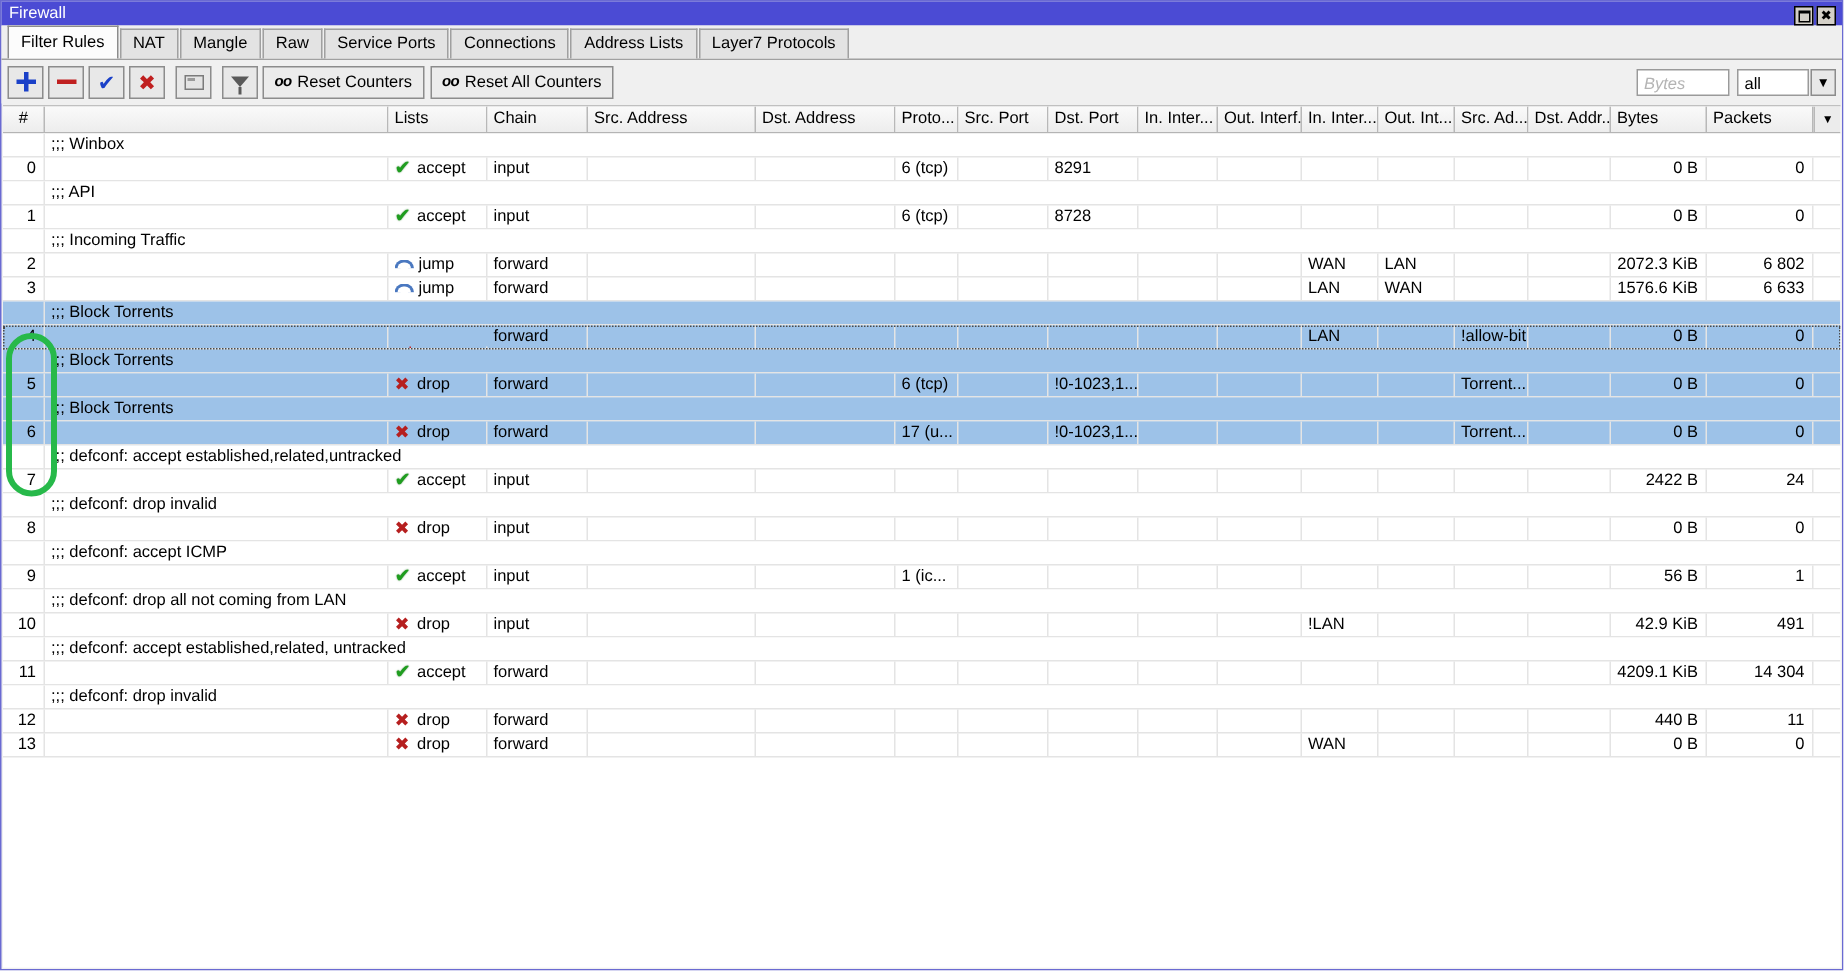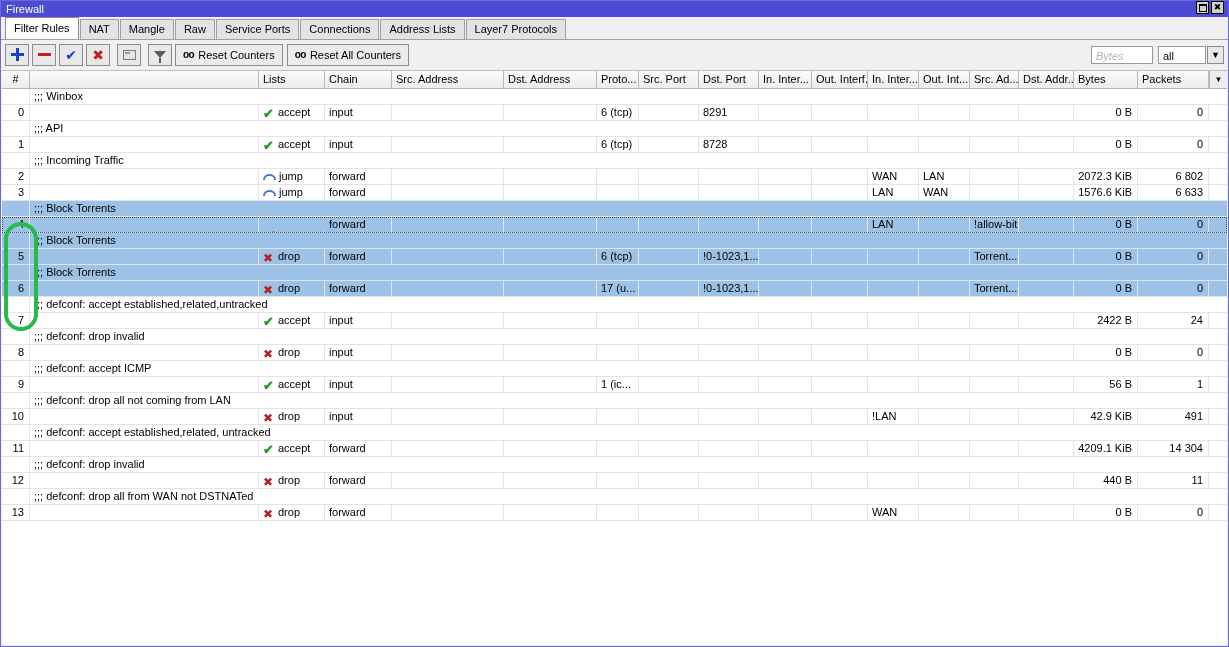--- a/index.html
+++ b/index.html
@@ -7,21 +7,21 @@
     width:1229px;height:647px;overflow:hidden;
     font-family:"Liberation Sans","DejaVu Sans",sans-serif;
     font-size:11px;
     background:#ffffff;
     -webkit-font-smoothing:none;
   }
   .window{position:relative;width:1229px;height:647px;background:#f0f0f0;
           border:1px solid #6a6ad2;box-sizing:border-box;}
 
   
-  .titlebar{height:16px;background:#4b4bd4;display:flex;align-items:flex-start;
+  .titlebar{height:16px;background:#4b4bd4;display:flex;align-items:flex-end;
             padding:0 2px 0 5px;color:#fff;font-size:11px;}
   .titlebar .ttl{flex:1;line-height:16px;}
   .tbtns{display:flex;gap:2px;padding-right:2px;}
   .tbtn{width:13px;height:13px;background:#d4d0c8;border:1px solid #000;
         box-sizing:border-box;display:flex;align-items:center;justify-content:center;
         font-size:9px;line-height:1;color:#000;cursor:pointer;}
   .restore-glyph{width:8px;height:8px;border:1px solid #000;border-top-width:2px;box-sizing:border-box;}
 
   
   .tabstrip{height:23px;background:#efefef;display:flex;align-items:flex-end;
@@ -35,21 +35,21 @@
   
   .toolbar{height:29px;display:flex;align-items:center;padding:2px 4px;
            background:#f0f0f0;box-sizing:border-box;position:relative;}
   .tbutton{width:24px;height:22px;background:#e8e8e8;border:1px solid #8c8c8c;
            margin-right:3px;display:flex;align-items:center;justify-content:center;
            box-sizing:border-box;cursor:pointer;}
   .tbutton.gap{margin-left:4px;}
   .resetbtn{height:22px;background:#ececec;border:1px solid #8c8c8c;
             padding:0 7px;display:flex;align-items:center;box-sizing:border-box;
             font-size:11px;margin-right:4px;cursor:pointer;white-space:nowrap;}
-  .resetbtn .oo{font-weight:bold;font-size:10px;margin-right:4px;letter-spacing:-.5px;}
+  .resetbtn .oo{font-weight:bold;font-size:10px;margin-right:4px;letter-spacing:-.5px;font-style:italic;}
   .spacer{flex:1;}
   .findbox{width:62px;height:18px;border:1px solid #9a9a9a;background:#fff;
            color:#b4b4b4;font-style:italic;font-size:11px;padding:0 4px;
            line-height:18px;box-sizing:border-box;margin-right:5px;cursor:text;}
   .allbox{width:48px;height:18px;border:1px solid #9a9a9a;background:#fff;
           font-size:11px;padding:0 4px;line-height:18px;box-sizing:border-box;cursor:text;}
   .allarrow{width:17px;height:18px;border:1px solid #8c8c8c;background:#e8e8e8;
             display:flex;align-items:center;justify-content:center;font-size:9px;
             box-sizing:border-box;margin-left:1px;cursor:pointer;}
 
@@ -492,24 +492,20 @@
           <div class="c" style="flex: 0 0 60px;"></div>
           <div class="c" style="flex: 0 0 53px;"></div>
           <div class="c" style="flex: 0 0 56px;"></div>
           <div class="c" style="flex: 0 0 51px;"></div>
           <div class="c" style="flex: 0 0 51px;"></div>
           <div class="c" style="flex: 0 0 49px;"></div>
           <div class="c" style="flex: 0 0 55px;"></div>
           <div class="c r" style="flex: 0 0 64px;">440 B</div>
           <div class="c r" style="flex: 0 0 71px;">11</div>
         </div>
-        <div class="row cmt">
-          <div class="cmt-num" style="flex: 0 0 28px;"></div>
-          <div class="cmt-cell">;;; defconf: drop all from WAN not DSTNATed</div>
-        </div>
         <div class="row">
           <div class="c num" style="flex: 0 0 28px;">13</div>
           <div class="c" style="flex: 0 0 229px;"></div>
           <div class="c" style="flex: 0 0 66px;"><span class="ic ic-drop"></span><span>drop</span></div>
           <div class="c" style="flex: 0 0 67px;">forward</div>
           <div class="c" style="flex: 0 0 112px;"></div>
           <div class="c" style="flex: 0 0 93px;"></div>
           <div class="c" style="flex: 0 0 42px;"></div>
           <div class="c" style="flex: 0 0 60px;"></div>
           <div class="c" style="flex: 0 0 60px;"></div>

